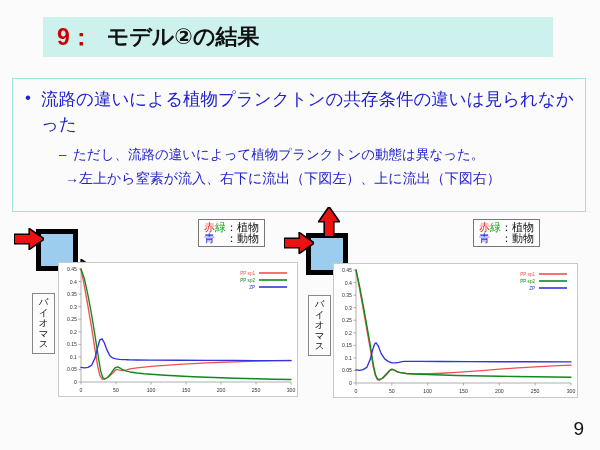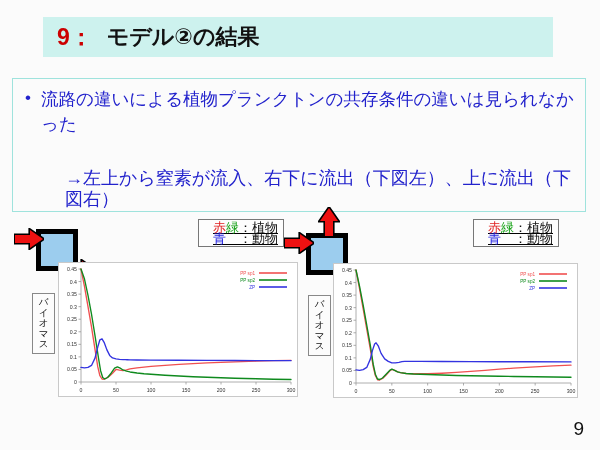--- a/index.html
+++ b/index.html
@@ -43,21 +43,21 @@
   .bullet1 .txt{
     color:#2222cc;font-size:17.5px;line-height:25px;font-weight:400;
   }
   .sub{
     position:absolute;left:46px;right:8px;
     color:#2222cc;font-size:13.5px;line-height:21px;
   }
   .sub .dash{display:inline-block;width:14px;}
   .sub2{
     position:absolute;left:52px;right:8px;
-    color:#2222cc;font-size:18px;line-height:21px;
+    color:#2222cc;font-size:14px;line-height:21px;
   }
 
   
   .panel{position:absolute;top:215px;height:190px;}
   .panel.left{left:18px;width:285px;}
   .panel.right{left:298px;width:290px;}
 
   
   .tank{
     position:absolute;
@@ -72,24 +72,23 @@
     position:absolute;width:30px;height:22px;
   }
   .arr-h svg, .arr-v svg{display:block;}
   .arr-v{position:absolute;width:22px;height:30px;}
 
   
   .keybox{
     position:absolute;
     border:1px solid #777;
     background:#fdfdfd;
-    padding:2px 5px 2px 14px;
-    font-size:13px;line-height:11px;
+    padding:2px 5px 2px 5px;
+    font-size:11px;line-height:11px;
     white-space:nowrap;
-    text-decoration:underline;
   }
   .k-red{color:#e02020;}
   .k-green{color:#11a011;}
   .k-blue{color:#2020e0;}
   .k-black{color:#111;}
 
   
   .ylab{
     position:absolute;
     border:1px solid #888;
@@ -128,20 +127,23 @@
     <div class="title-text">モデル②の結果</div>
   </div>
 
   <div class="body-box">
 
     <div class="bullet1">
       <div class="dot">•</div>
       <div class="txt">流路の違いによる植物プランクトンの共存条件の違いは見られなかった</div>
     </div>
 
+    <div class="sub" style="top:65px;">
+      <span class="dash">–</span><span>ただし、流路の違いによって植物プランクトンの動態は異なった。</span>
+    </div>
 
     <div class="sub2" style="top:89px;">
       <span>→左上から窒素が流入、右下に流出（下図左）、上に流出（下図右）</span>
     </div>
   </div>
 
   <div class="panel left">
 
     <div class="tank" style="left:18px;top:14px;"></div>
 

